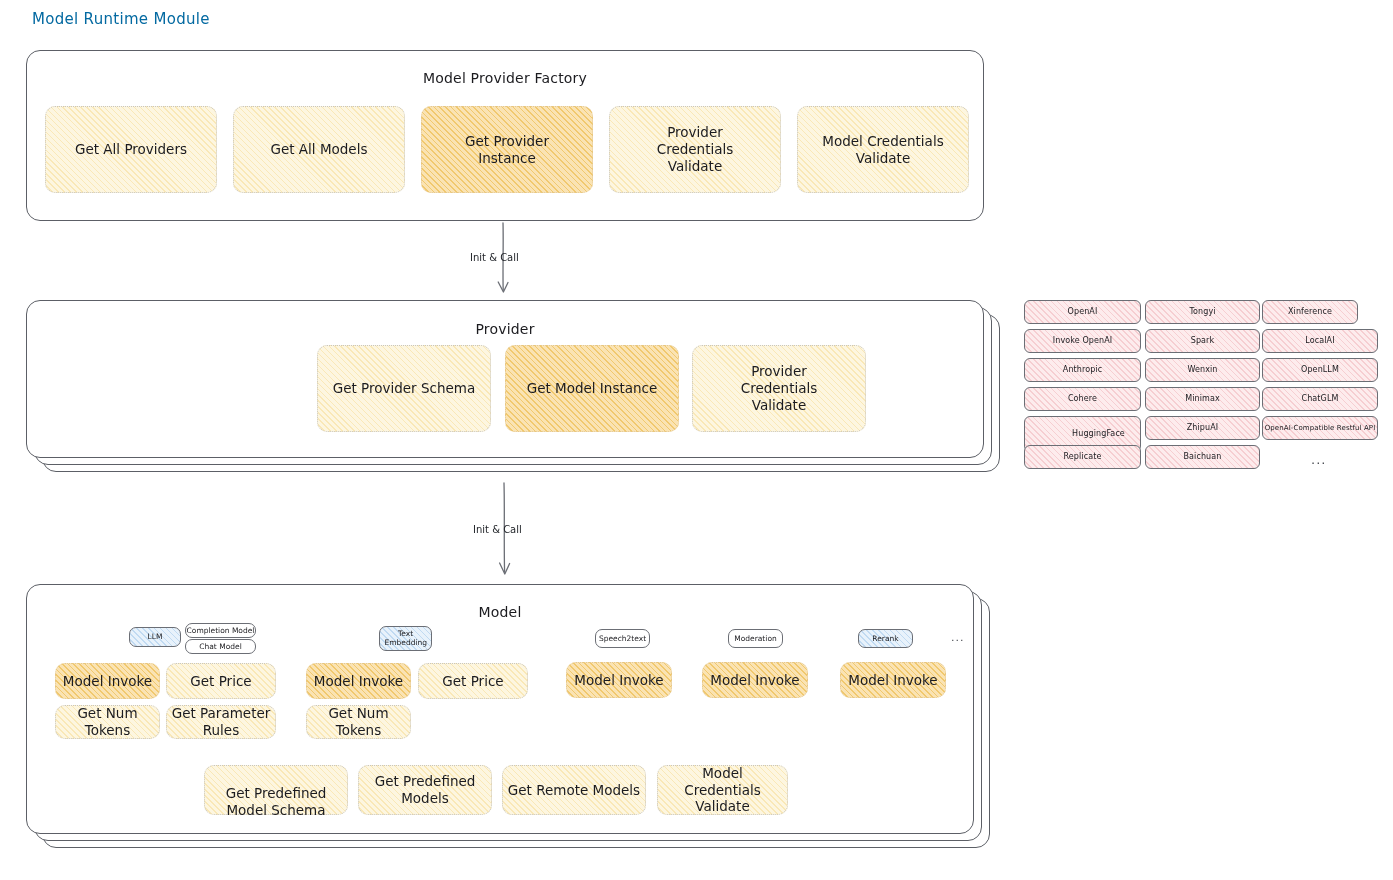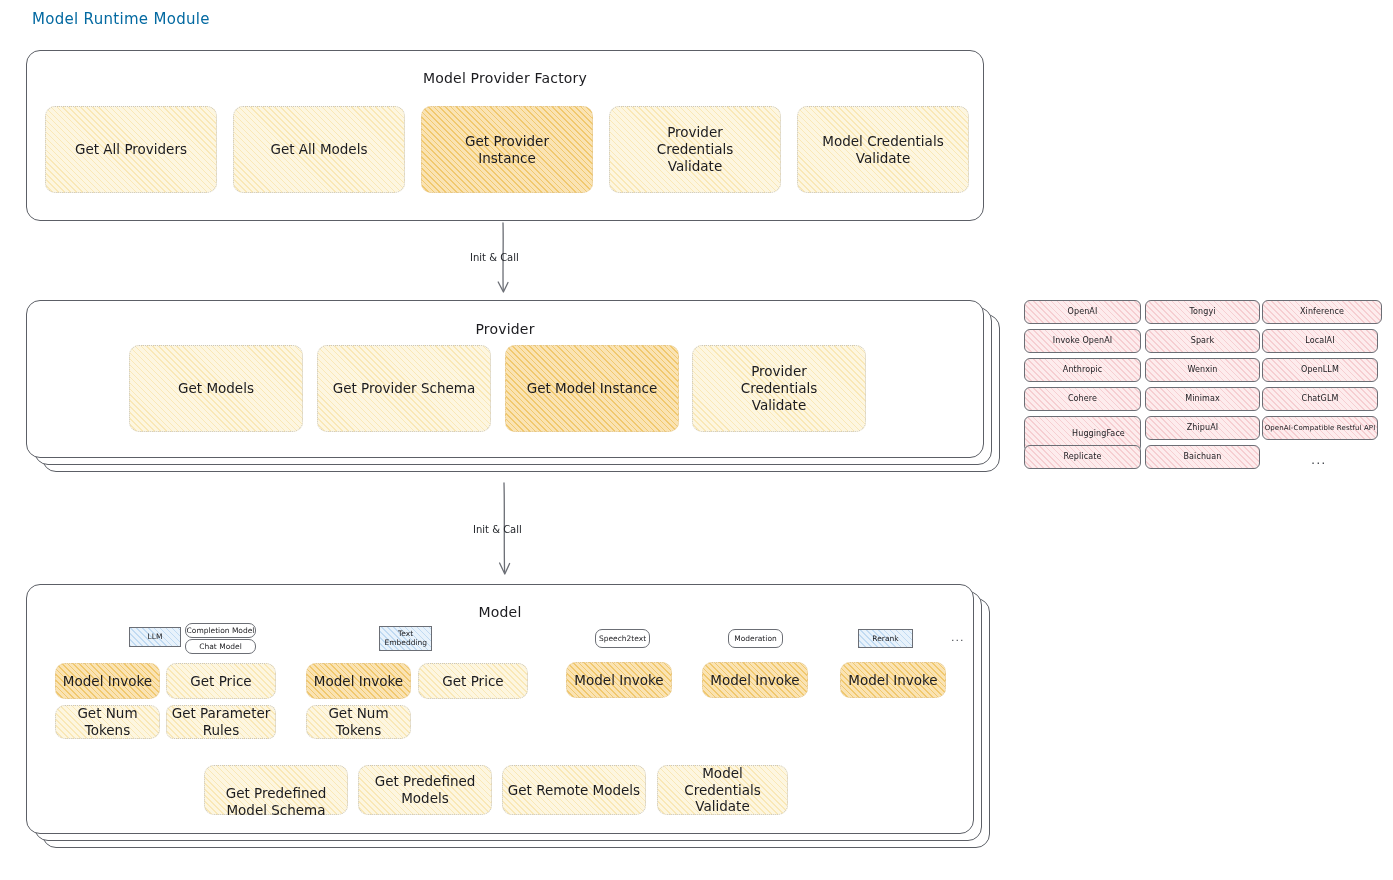--- a/index.html
+++ b/index.html
@@ -85,21 +85,21 @@
         rgba(226,120,130,.26) 1px,
         rgba(226,120,130,0) 1px,
         rgba(226,120,130,0) 4.2px);
     font-size: 8px;
     letter-spacing: .1px;
   }
 
   
   .tag-b {
     border: 1.2px solid #6b6e75;
-    border-radius: 0;
+    border-radius: 7px;
     background-color: #e8f2fb;
     background-image:
       repeating-linear-gradient(45deg,
         rgba(80,150,215,.26) 0px,
         rgba(80,150,215,.26) 1px,
         rgba(80,150,215,0) 1px,
         rgba(80,150,215,0) 4.2px);
     font-size: 7.5px;
   }
   
@@ -163,23 +163,20 @@
     <path d="M23 1 C23.6 20, 22.6 48, 23.2 68" stroke="#6b6e75" stroke-width="1.3" fill="none" stroke-linecap="round"></path>
     <path d="M18.2 60 L23.4 70 L28 60.5" stroke="#6b6e75" stroke-width="1.3" fill="none" stroke-linecap="round" stroke-linejoin="round"></path>
   </svg>
   <div class="plain-label" style="left:470px; top:252px;">Init &amp; Call</div>
 
   <div class="card-stack-layer" style="left:42px; top:314px; width:958px; height:158px;"></div>
   <div class="card-stack-layer" style="left:34px; top:307px; width:958px; height:158px;"></div>
   <div class="card" style="left:26px; top:300px; width:958px; height:158px;"></div>
   <div class="card-title" style="left:26px; top:321px; width:958px;">Provider</div>
 
-  <div class="hd node-y" style="left:129px; top:345px; width:174px; height:87px;">
-    <span>Get Models</span>
-  </div>
   <div class="hd node-y hl" style="left:505px; top:345px; width:174px; height:87px;">
     <span>Get Model Instance</span>
   </div>
   <div class="hd node-y" style="left:317px; top:345px; width:174px; height:87px;">
     <span>Get Provider Schema</span>
   </div>
   <div class="hd node-y" style="left:692px; top:345px; width:174px; height:87px;">
     <span style="max-width:130px; display:block;">Provider Credentials Validate</span>
   </div>
 
@@ -214,21 +211,21 @@
   <div class="hd chip-p" style="left:1145px; top:387px; width:115px; height:24px;">
     <span>Minimax</span>
     </div>
   <div class="hd chip-p" style="left:1145px; top:416px; width:115px; height:24px;">
     <span>ZhipuAI</span>
     </div>
   <div class="hd chip-p" style="left:1145px; top:445px; width:115px; height:24px;">
     <span>Baichuan</span>
     </div>
 
-  <div class="hd chip-p" style="left:1262px; top:300px; width:120px; height:24px;">
+  <div class="hd chip-p" style="left:1262px; top:300px; width:96px; height:24px;">
     <span>Xinference</span>
     </div>
   <div class="hd chip-p" style="left:1262px; top:329px; width:116px; height:24px;">
     <span>LocalAI</span>
     </div>
   <div class="hd chip-p" style="left:1262px; top:358px; width:116px; height:24px;">
     <span>OpenLLM</span>
     </div>
   <div class="hd chip-p" style="left:1262px; top:387px; width:116px; height:24px;">
     <span>ChatGLM</span>
@@ -279,21 +276,21 @@
 
   <div class="hd node-y hl" style="left:55px; top:663px; width:105px; height:36px;">
     <span>Model Invoke</span>
     </div>
   <div class="hd node-y" style="left:166px; top:663px; width:110px; height:36px;">
     <span>Get Price</span>
     </div>
   <div class="hd node-y" style="left:55px; top:705px; width:105px; height:34px;">
     <span>Get Num Tokens</span>
     </div>
-  <div class="hd node-y" style="left:166px; top:705px; width:110px; height:34px;border-radius:8px;">
+  <div class="hd node-y" style="left:166px; top:705px; width:110px; height:34px;">
     <span>Get Parameter Rules</span>
     </div>
 
   <div class="hd node-y hl" style="left:306px; top:663px; width:105px; height:36px;">
     <span>Model Invoke</span>
     </div>
   <div class="hd node-y" style="left:418px; top:663px; width:110px; height:36px;">
     <span>Get Price</span>
     </div>
   <div class="hd node-y" style="left:306px; top:705px; width:105px; height:34px;">

